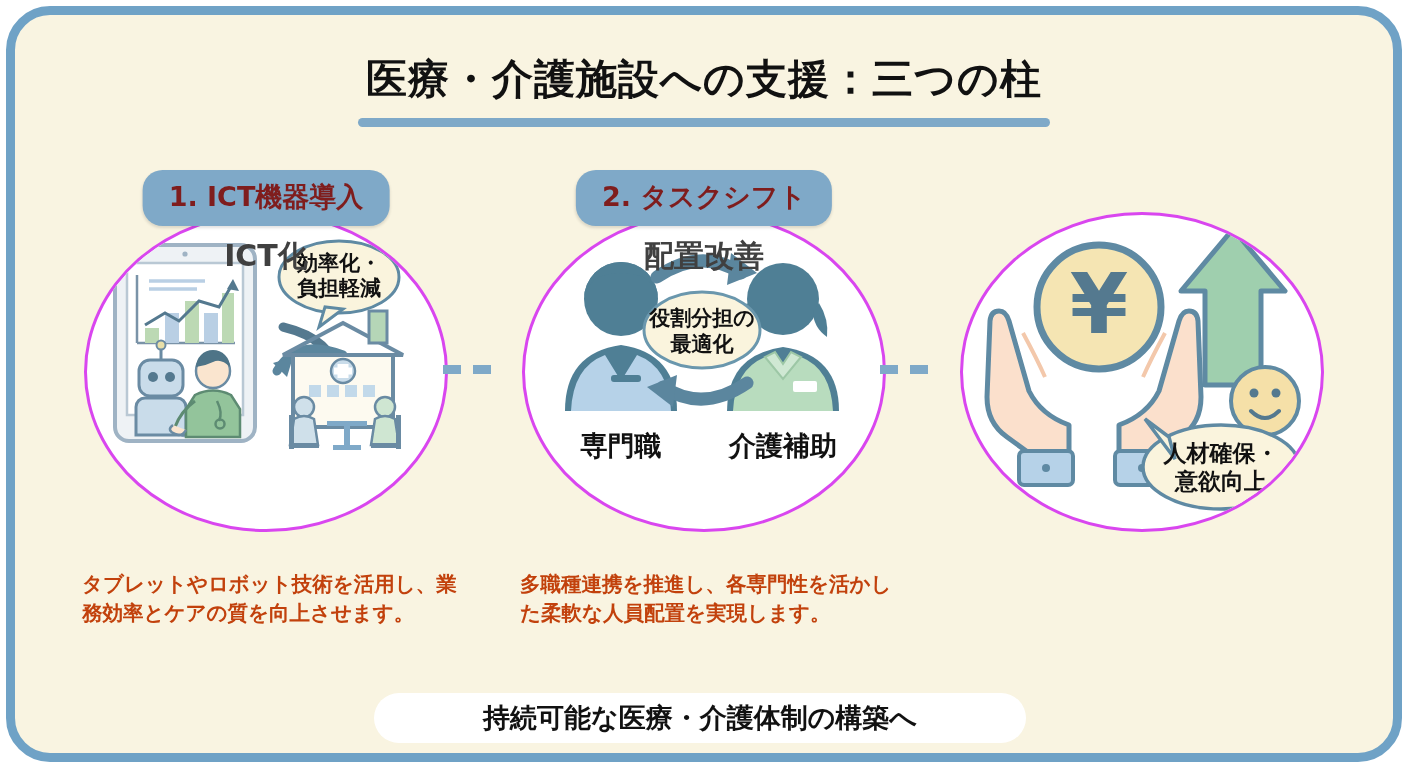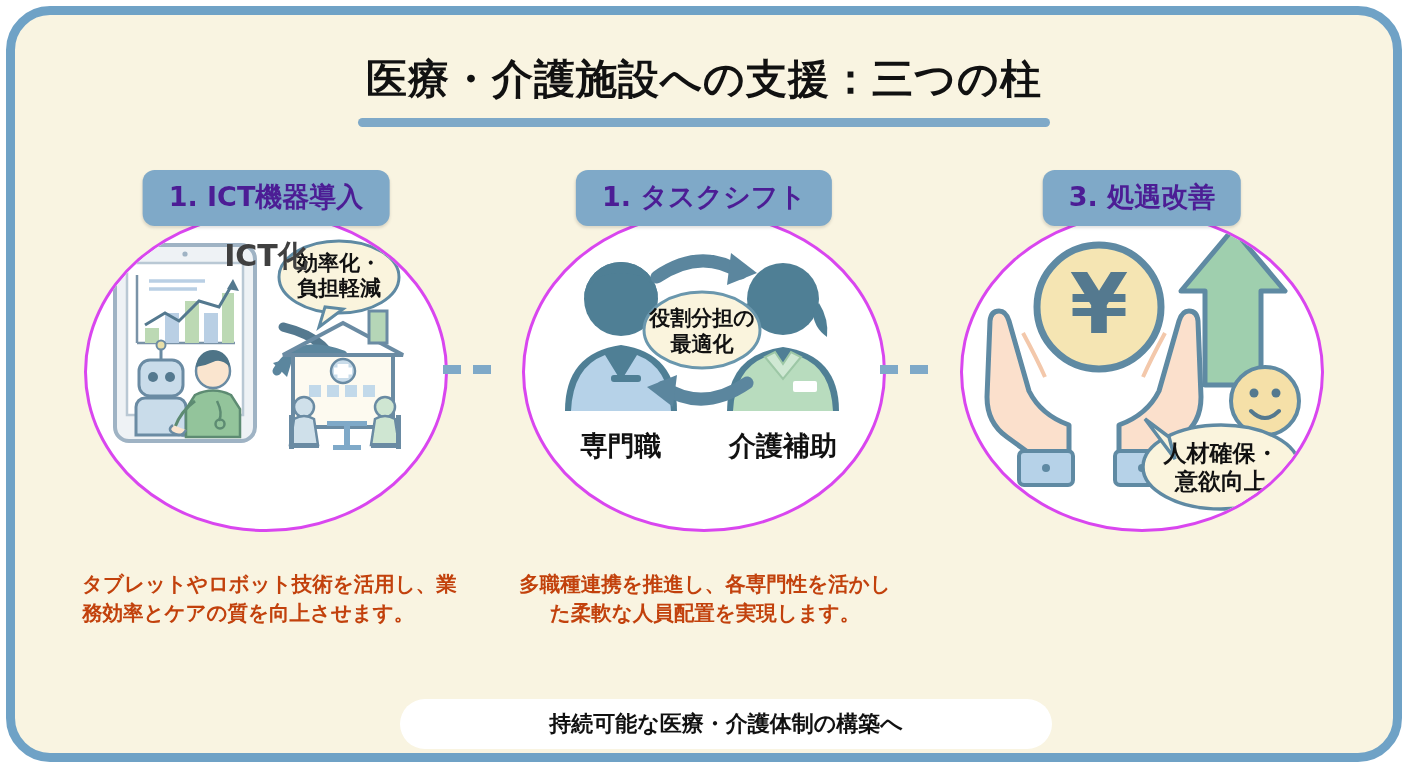--- a/index.html
+++ b/index.html
@@ -39,23 +39,23 @@
 
   .circle{
     position:absolute;left:24px;top:42px;width:364px;height:320px;
     border:3px solid #d946ef;border-radius:50%;
     background:#ffffff;
     box-sizing:border-box;
     overflow:hidden;
   }
   .pill{
     position:absolute;top:0px;left:50%;transform:translateX(-50%);
-    background:#7fa9c8;color:#4c1d95;
+    background:#7fa9c8;color:#7f1d1d;
     font-size:27px;font-weight:bold;
-    padding:9px 26px 11px 26px;border-radius:12px;
+    padding:9px 26px 11px 26px;border-radius:20px;
     white-space:nowrap;z-index:6;
     box-shadow:0 2px 3px rgba(0,0,0,.12);
   }
   .subtitle{
     position:absolute;top:66px;left:0;width:412px;text-align:center;
     font-size:30px;font-weight:bold;color:#404040;z-index:5;white-space:nowrap;
   }
   
   .connector{
     position:absolute;top:365px;width:52px;height:9px;
@@ -64,31 +64,30 @@
   .conn1{left:443px;}
   .conn2{left:880px;}
 
   
   .caption{
     position:absolute;top:570px;width:392px;
     font-size:20.5px;font-weight:bold;color:#c2410c;line-height:1.42;
     text-align:left;
   }
   .cap1{left:82px;}
-  .cap2{left:509px;text-align:center;}
+  .cap2{left:520px;}
   .cap3{left:958px;}
 
   
   .footer{
-    position:absolute;left:400px;top:693px;width:652px;height:50px;
+    position:absolute;left:374px;top:693px;width:652px;height:50px;
     background:#ffffff;border-radius:26px;
     display:flex;align-items:center;justify-content:center;
-    font-size:22px;font-weight:bold;color:#111;
+    font-size:27px;font-weight:bold;color:#111;
     white-space:nowrap;
-    margin-top:6px;
   }
   svg{display:block;}
   .bubbletxt{font-family:"DejaVu Sans","Liberation Sans",sans-serif;font-weight:bold;}
 </style>
 </head>
 <body>
 
 <div id="stage">
   <div class="frame"></div>
 
@@ -195,21 +194,22 @@
         <polygon points="148,192 122,172 152,160" fill="#5b869e"></polygon>
 
         <ellipse cx="177" cy="115" rx="58" ry="38" fill="#faf4dd" stroke="#6a97ad" stroke-width="3"></ellipse>
         <text class="bubbletxt" x="177" y="110" font-size="21" fill="#111" text-anchor="middle">役割分担の</text>
         <text class="bubbletxt" x="177" y="136" font-size="21" fill="#111" text-anchor="middle">最適化</text>
 
         <text class="bubbletxt" x="96" y="240" font-size="27" fill="#111" text-anchor="middle">専門職</text>
         <text class="bubbletxt" x="258" y="240" font-size="27" fill="#111" text-anchor="middle">介護補助</text>
       </svg>
     </div>
-    <div class="pill">1. タスクシフト</div>
+    <div class="subtitle">配置改善</div>
+    <div class="pill">2. タスクシフト</div>
   </div>
 
   <div class="connector conn2"></div>
 
   <div class="col col3">
     <div class="circle">
       <svg width="354" height="310" viewBox="0 0 354 310">
 
         <circle cx="136" cy="92" r="62" fill="#f5e5b3" stroke="#5f8aa3" stroke-width="7"></circle>
         <text class="bubbletxt" x="136" y="118" font-size="84" fill="#54798f" text-anchor="middle">¥</text>
@@ -230,21 +230,20 @@
         <circle cx="291" cy="178" r="4.5" fill="#54798f"></circle>
         <circle cx="313" cy="178" r="4.5" fill="#54798f"></circle>
         <path d="M288 196 q14 14 28 0" fill="none" stroke="#54798f" stroke-width="4" stroke-linecap="round"></path>
 
         <ellipse cx="258" cy="252" rx="78" ry="42" fill="#faf4dd" stroke="#5f8aa3" stroke-width="3.5"></ellipse>
         <polygon points="206,222 182,204 212,244" fill="#faf4dd" stroke="#5f8aa3" stroke-width="3.5"></polygon>
         <text class="bubbletxt" x="258" y="246" font-size="23" fill="#111" text-anchor="middle">人材確保・</text>
         <text class="bubbletxt" x="258" y="274" font-size="23" fill="#111" text-anchor="middle">意欲向上</text>
       </svg>
     </div>
-    <div class="pill">3. 処遇改善</div>
   </div>
 
   <div class="caption cap1">タブレットやロボット技術を活用し、業務効率とケアの質を向上させます。</div>
   <div class="caption cap2">多職種連携を推進し、各専門性を活かした柔軟な人員配置を実現します。</div>
 
   <div class="footer">
     <span>持続可能な医療・介護体制の構築へ</span>
   </div>
 </div>
 

